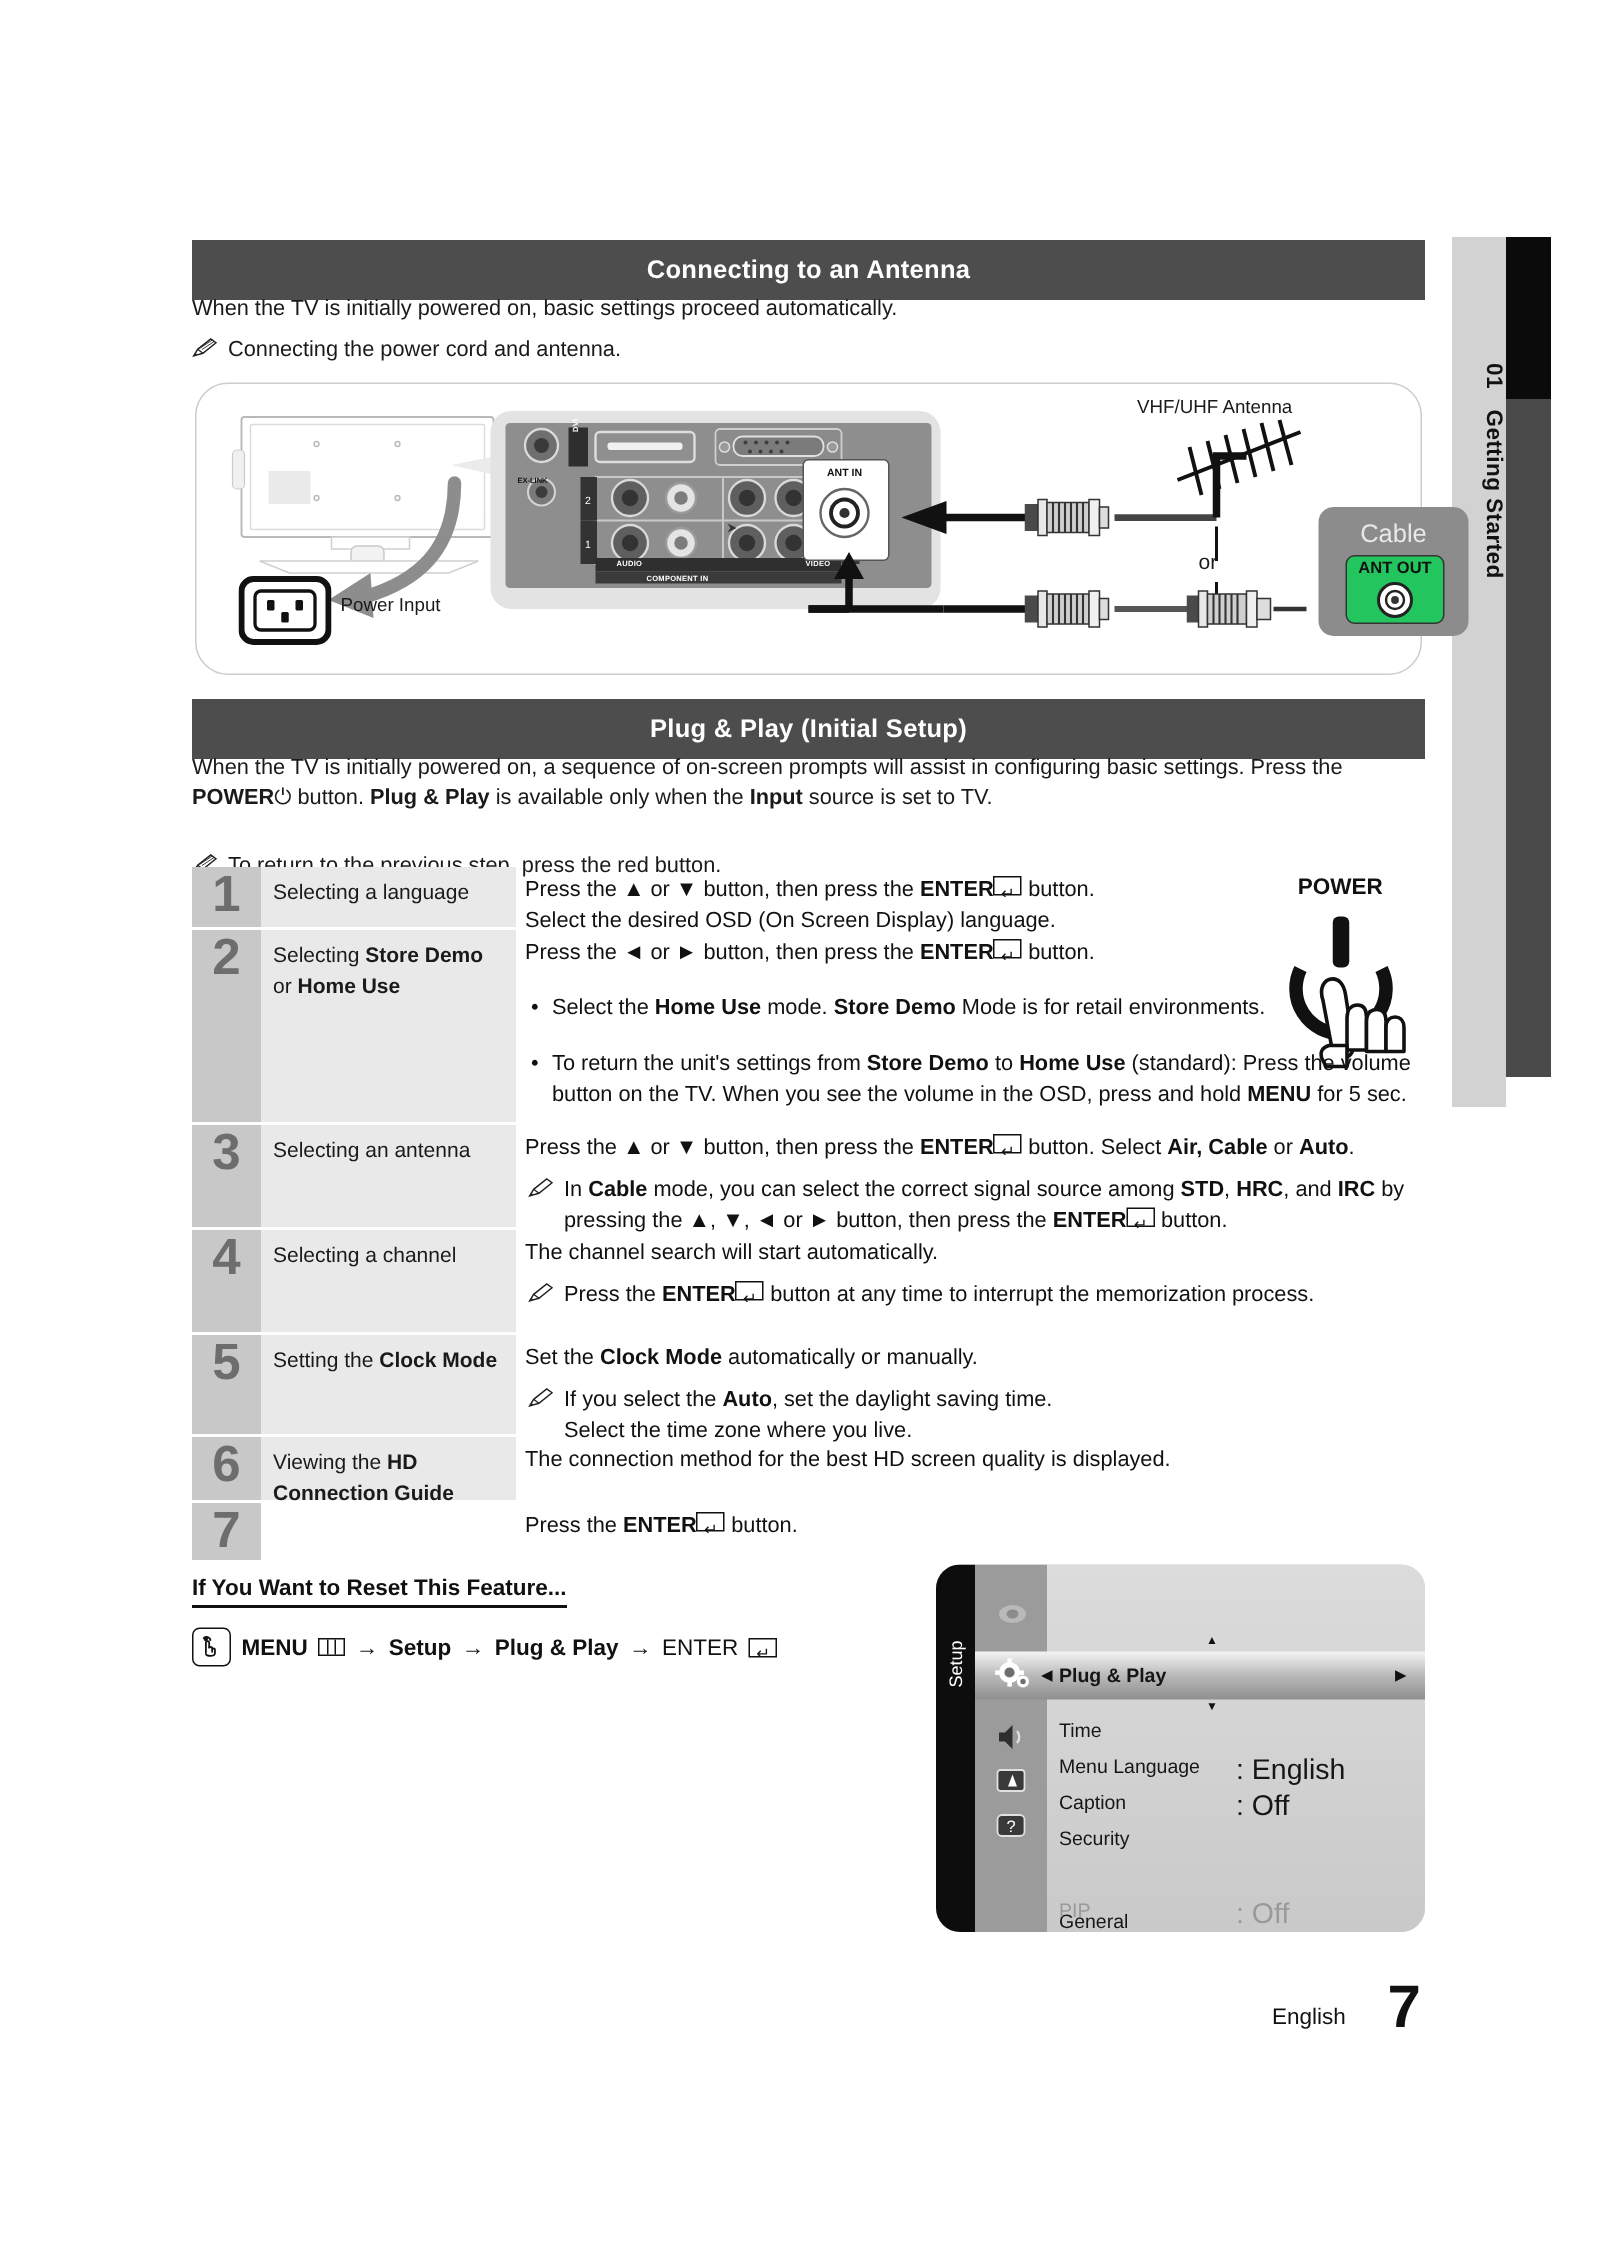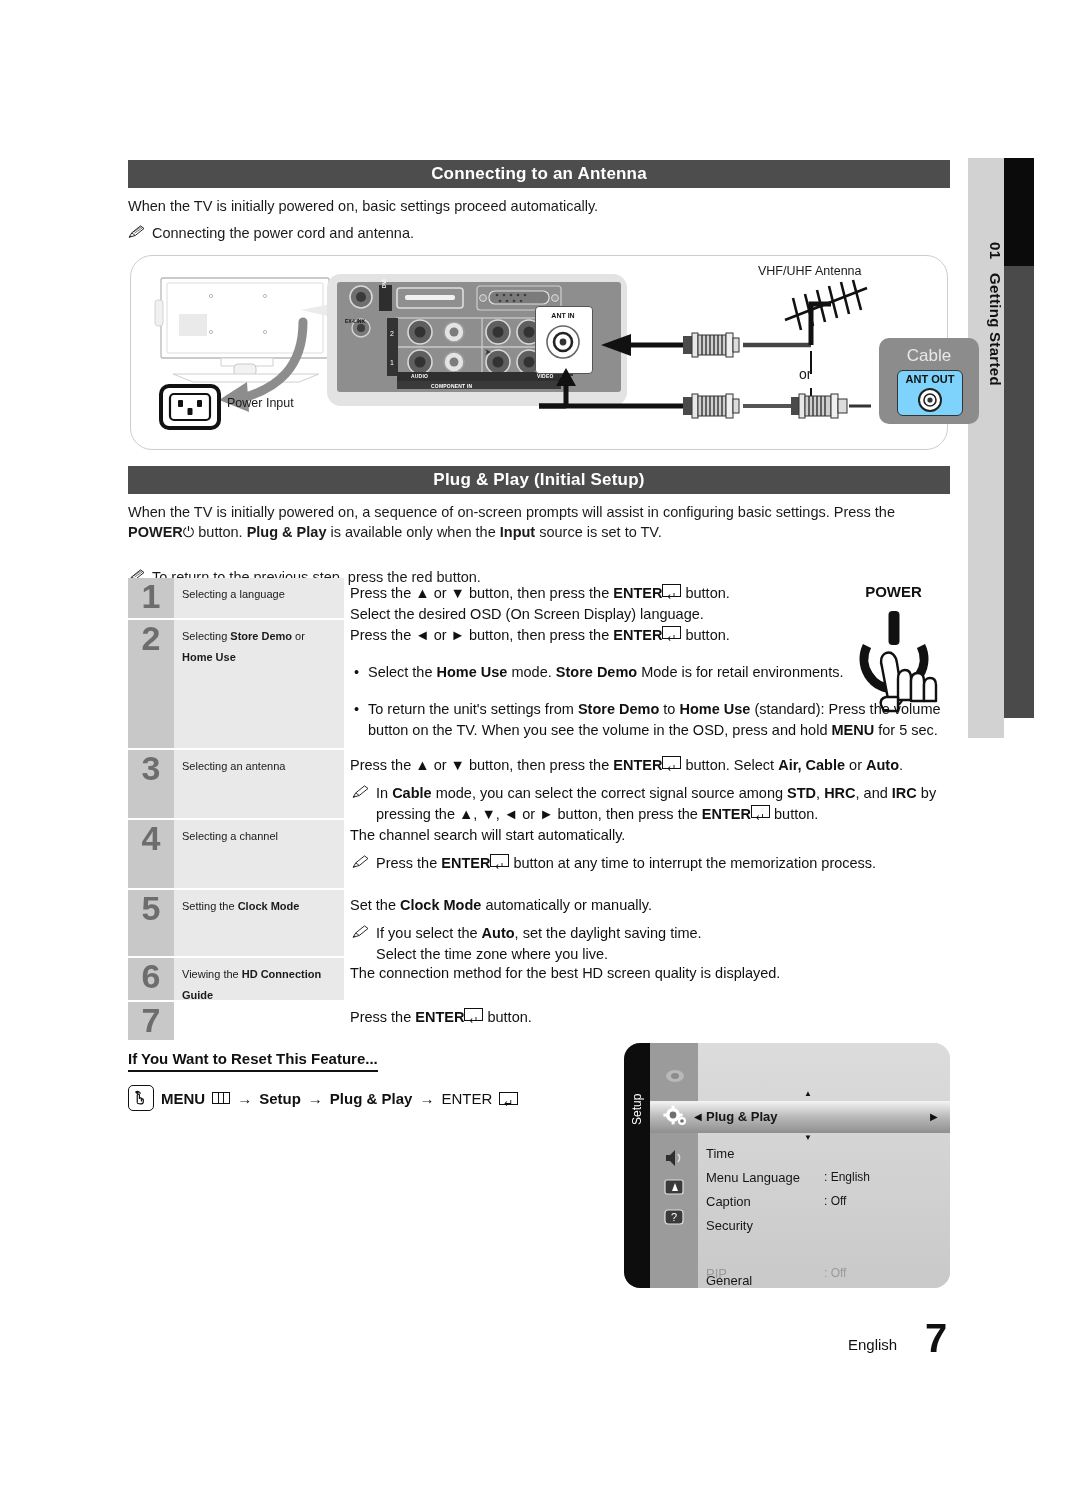--- a/index.html
+++ b/index.html
@@ -10,21 +10,21 @@
   .chapter-strip{position:absolute;left:968px;top:158px;width:36px;height:580px;background:#d2d2d2;}
   .chapter-black{position:absolute;left:1004px;top:158px;width:30px;height:108px;background:#0b0b0b;}
   .chapter-gray{position:absolute;left:1004px;top:266px;width:30px;height:452px;background:#4a4a4a;}
   .chapter-text{position:absolute;left:968px;top:158px;width:36px;height:300px;
       writing-mode:vertical-rl;text-orientation:mixed;
       display:flex;align-items:flex-start;justify-content:center;
       font-size:15px;font-weight:bold;color:#111;padding-top:12px;box-sizing:border-box;letter-spacing:.3px;}
   .chapter-num{margin-bottom:14px;}
 
   
-  .secbar{position:absolute;left:128px;width:822px;height:28px;background:#4d4d4d;color:#fff;
+  .secbar{position:absolute;left:128px;width:822px;height:40px;background:#4d4d4d;color:#fff;
       display:flex;align-items:center;justify-content:center;font-size:17px;font-weight:bold;letter-spacing:.2px;}
 
   .body-txt{position:absolute;font-size:14.5px;line-height:20px;color:#1a1a1a;}
   b{font-weight:bold;}
 
   
   .note{position:relative;padding-left:24px;}
   .pencil{position:absolute;left:0;top:2px;width:18px;height:14px;}
 
   
@@ -32,30 +32,30 @@
       border:1px solid #cdcdcd;border-radius:22px;box-sizing:border-box;background:#fff;}
   .panel{position:absolute;background:#e3e3e3;border-radius:14px;}
   .panel-inner{position:absolute;background:#8e8e8e;border-radius:3px;}
 
   .lbl{position:absolute;font-size:12.5px;color:#1a1a1a;}
   .lbl-sm{position:absolute;font-size:5px;color:#fff;font-weight:bold;letter-spacing:.2px;}
   .lbl-dk{position:absolute;font-size:5px;color:#111;font-weight:bold;}
 
   .cablebox{position:absolute;background:#8c8c8c;border-radius:10px;}
   .cableword{position:absolute;color:#e8e8e8;font-size:17px;}
-  .antout{position:absolute;background:#7dd3fc;border:1.5px solid #333;border-radius:6px;}
+  .antout{position:absolute;background:#22c55e;border:1.5px solid #333;border-radius:6px;}
   .antout-t{position:absolute;font-size:11px;font-weight:bold;color:#111;text-align:center;width:100%;}
 
   
   .steps{position:absolute;left:128px;top:578px;width:822px;}
   .srow{position:relative;width:100%;margin-bottom:2px;}
   .snum{position:absolute;left:0;top:0;bottom:0;width:46px;background:#c8c8c8;
       font-size:34px;font-weight:bold;color:#6d6d6d;display:flex;align-items:flex-start;justify-content:center;padding-top:1px;box-sizing:border-box;line-height:34px;}
   .slabel{position:absolute;left:46px;top:0;bottom:0;width:170px;background:#e9e9e9;
-      font-size:11px;line-height:21px;color:#1a1a1a;padding:6px 8px 0 8px;box-sizing:border-box;}
+      font-size:14px;line-height:21px;color:#1a1a1a;padding:6px 8px 0 8px;box-sizing:border-box;}
   .sdesc{margin-left:222px;padding-top:5px;font-size:14.5px;line-height:21px;min-height:30px;}
   .bullet{position:relative;padding-left:18px;margin-top:16px;}
   .bullet:before{content:"•";position:absolute;left:4px;top:0;}
   .sub-note{position:relative;padding-left:26px;margin-top:7px;}
   .sub-note .pencil{left:2px;}
 
   
   .resethead{position:absolute;left:128px;top:1050px;font-size:15px;font-weight:bold;color:#111;
       border-bottom:2px solid #111;padding-bottom:3px;}
   .resetline{position:absolute;left:128px;top:1085px;font-size:15px;color:#111;display:flex;align-items:center;gap:7px;}
@@ -68,21 +68,21 @@
 
   
   .osd{position:absolute;left:624px;top:1043px;width:326px;height:245px;border-radius:16px;overflow:hidden;background:#d5d5d5;}
   .osd-left{position:absolute;left:0;top:0;width:26px;height:100%;background:#0d0d0d;}
   .osd-setup{position:absolute;left:0;top:26px;width:26px;height:80px;writing-mode:vertical-rl;text-orientation:mixed;
       color:#fff;font-size:12px;display:flex;align-items:center;justify-content:center;transform:rotate(180deg);}
   .osd-icons{position:absolute;left:26px;top:0;width:48px;height:100%;background:#9b9b9b;}
   .osd-main{position:absolute;left:74px;top:0;right:0;height:100%;background:linear-gradient(to bottom,#dcdcdc,#c9c9c9);}
   .osd-hl{position:absolute;left:26px;top:58px;right:0;height:32px;background:linear-gradient(to bottom,#f4f4f4,#b9b9b9,#8f8f8f);}
   .osd-item{position:absolute;left:82px;font-size:13px;color:#161616;}
-  .osd-val{position:absolute;left:200px;font-size:12px;color:#161616;}
+  .osd-val{position:absolute;left:200px;font-size:19px;color:#161616;}
   .osd-icon{position:absolute;left:38px;width:26px;height:22px;}
   .osd-arrow{position:absolute;font-size:10px;color:#111;}
 
   
   .footer-eng{position:absolute;left:848px;top:1336px;font-size:15px;color:#111;}
   .footer-num{position:absolute;left:925px;top:1316px;font-size:40px;font-weight:bold;color:#111;}
 
   .pwr{position:absolute;left:836px;top:583px;width:115px;height:135px;}
   .pwr-label{position:absolute;left:0;top:0;width:115px;text-align:center;font-size:15px;font-weight:600;color:#111;}
 </style>

